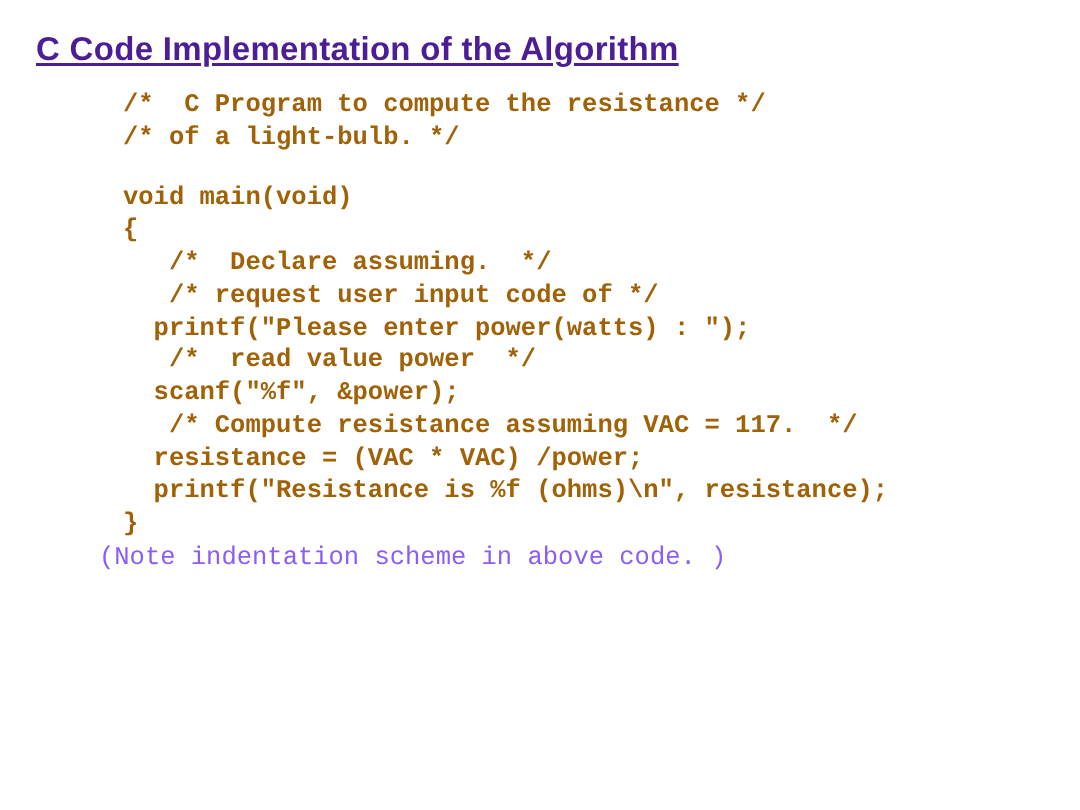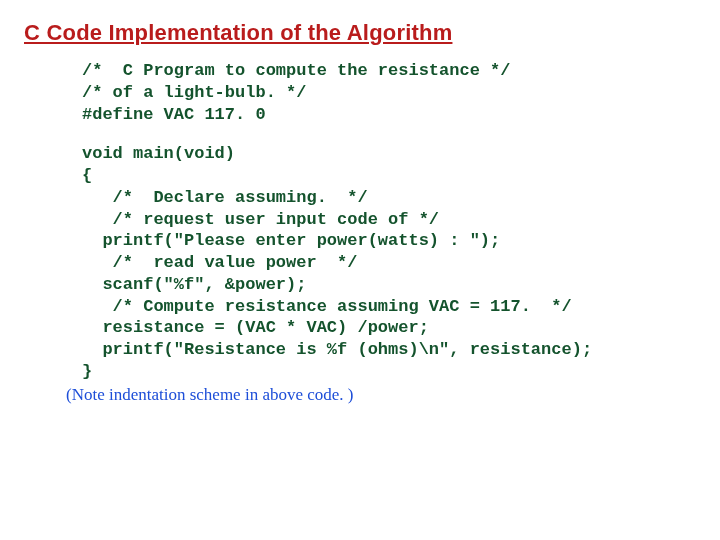--- a/index.html
+++ b/index.html
@@ -8,56 +8,55 @@
       width: 720px;
       height: 540px;
       box-sizing: border-box;
       background: #ffffff;
       font-family: Arial, Helvetica, sans-serif;
     }
     .title {
       font-size: 22px;
       font-weight: bold;
       text-decoration: underline;
-      color: #b91c1c;
+      color: #4c1d95;
       margin-bottom: 14px;
       letter-spacing: 0.2px;
     }
     .code-block {
       margin-left: 58px;
     }
     .code-line {
       font-family: "Courier New", Courier, monospace;
       font-weight: bold;
-      color: #14532d;
+      color: #a16207;
       font-size: 17px;
       line-height: 1.28;
       white-space: pre;
     }
     .spacer {
       height: 18px;
     }
     .note {
-      font-family: Liberation Serif, serif;
+      font-family: Liberation Mono, monospace;
       font-size: 17px;
       font-weight: normal;
-      color: #1d4ed8;
+      color: #8b5cf6;
       margin-left: 42px;
       margin-top: 2px;
     }
   </style>
 </head>
 <body>
 
 <div class="title">C Code Implementation of the Algorithm</div>
 
 <div class="code-block">
   <div class="code-line">/*  C Program to compute the resistance */</div>
   <div class="code-line">/* of a light-bulb. */</div>
-  <div class="code-line">#define VAC 117. 0</div>
 </div>
 
 <div class="spacer"></div>
 
 <div class="code-block">
   <div class="code-line">void main(void)</div>
   <div class="code-line">{</div>
   <div class="code-line">   /*  Declare assuming.  */</div>
   <div class="code-line">   /* request user input code of */</div>
   <div class="code-line">  printf("Please enter power(watts) : ");</div>

